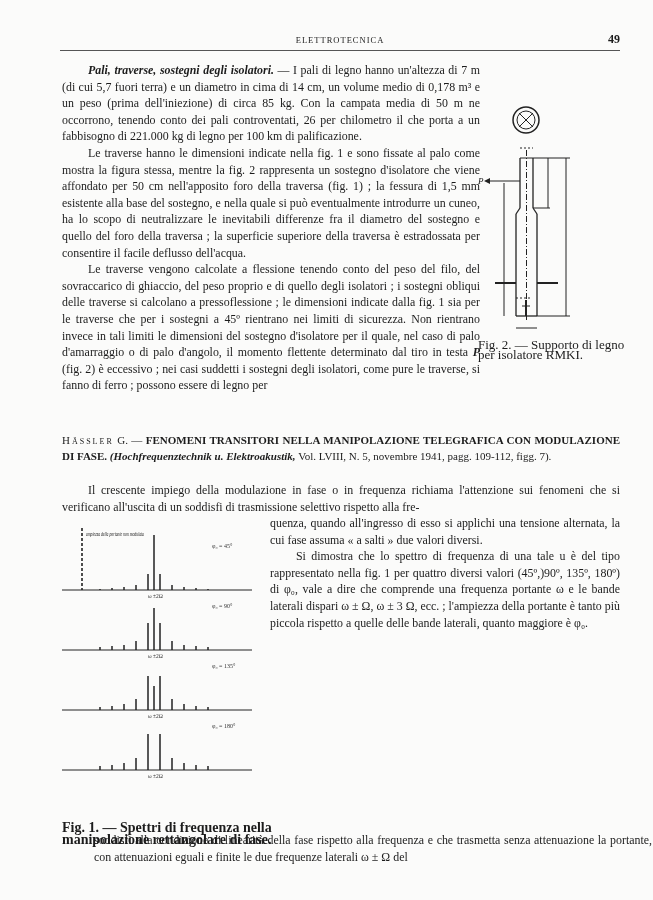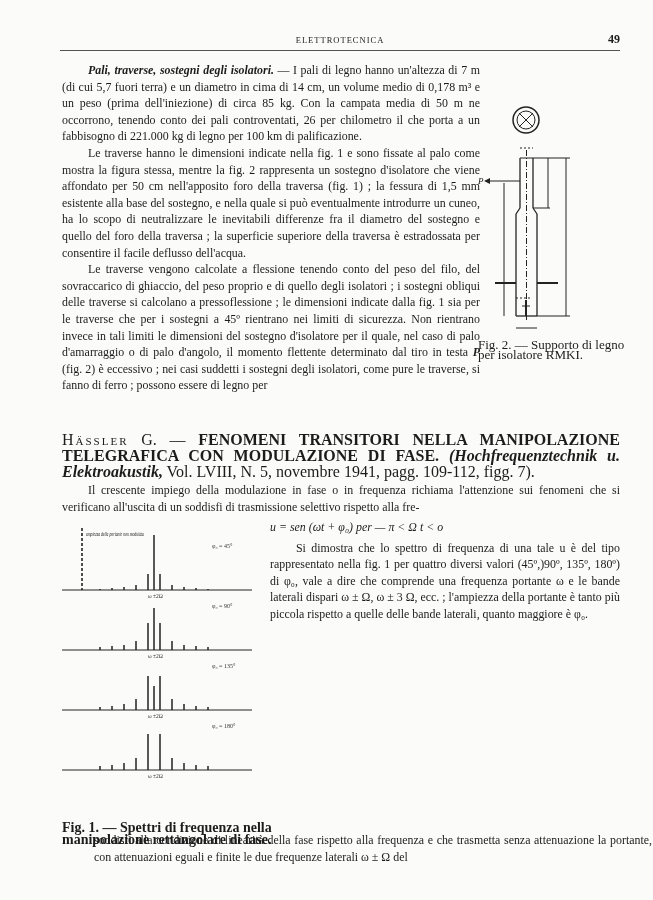--- a/index.html
+++ b/index.html
@@ -22,21 +22,21 @@
   .sc { font-variant: small-caps; letter-spacing: 2px; }
 
   #art1 { left: 62px; top: 62px; width: 418px; }
   #art1-full { left: 62px; top: 362px; width: 558px; }
 
   .fig2 { position: absolute; left: 478px; top: 100px; width: 150px; height: 260px; }
   .fig2 svg { position: absolute; left: 0; top: 0; }
   .fig2 .cap { position: absolute; left: 0; top: 240px; width: 150px; font-size: 13px;
           line-height: 10px; font-family: "Liberation Serif", serif; }
 
-  #art2-head { left: 62px; top: 432px; width: 558px; font-size: 16px; line-height: 16px; }
+  #art2-head { left: 62px; top: 432px; width: 558px; font-size: 11px; line-height: 16px; }
   #art2-head p { text-indent: 0; }
 
   #art2-intro { left: 62px; top: 482px; width: 558px; }
   #art2-right { left: 270px; top: 515px; width: 350px; }
   .formula { display: block; text-align: center; margin: 4px 0; font-style: italic; }
   .frac { display: inline-block; vertical-align: middle; text-align: center; font-size: 11px; line-height: 11px; margin: 0 3px; }
   .frac .num { display: block; border-bottom: 1px solid #222; padding: 0 2px; }
   .frac .den { display: block; padding: 0 2px; }
 
   .fig1 { position: absolute; left: 62px; top: 520px; width: 200px; height: 270px; }
@@ -171,20 +171,20 @@
         <line x1="134" y1="250" x2="134" y2="245" stroke="#222" stroke-width="1.5"></line>
         <line x1="38" y1="250" x2="38" y2="246" stroke="#222" stroke-width="1.5"></line>
         <line x1="146" y1="250" x2="146" y2="246" stroke="#222" stroke-width="1.5"></line>
         <text x="150" y="208" font-size="6" font-family="Liberation Serif, serif" fill="#333">φ₀ = 180°</text>
         <text x="86" y="258" font-size="5.5" font-family="Liberation Serif, serif" fill="#333">ω  ±2Ω</text>
       </svg>
     <div class="cap">Fig. 1. — Spettri di frequenza nella manipolazione rettangolare di fase.</div>
   </div>
 
   <div class="para" id="art2-right">
-    <span class="formula">u  =  sen (ωt + φ₀)  per  — π &lt; Ω t &lt; o</span>
+    <p>quenza, quando all'ingresso di esso si applichi una tensione alternata, la cui fase assuma « a salti » due valori diversi.</p>
     <p class="indent">Si dimostra che lo spettro di frequenza di una tale u è del tipo rappresentato nella fig. 1 per quattro diversi valori (45º,)90º, 135º, 180º) di φ₀, vale a dire che comprende una frequenza portante ω e le bande laterali dispari ω ± Ω, ω ± 3 Ω, ecc. ; l'ampiezza della portante è tanto più piccola rispetto a quelle delle bande laterali, quanto maggiore è φ₀.</p>
   </div>
 
   <div class="para" id="art2-bottom">
     <p>soddisfi alla condizione di linearità della fase rispetto alla frequenza e che trasmetta senza attenuazione la portante, con attenuazioni eguali e finite le due frequenze laterali ω ± Ω del</p>
   </div>
 </div>
 
 </body></html>

